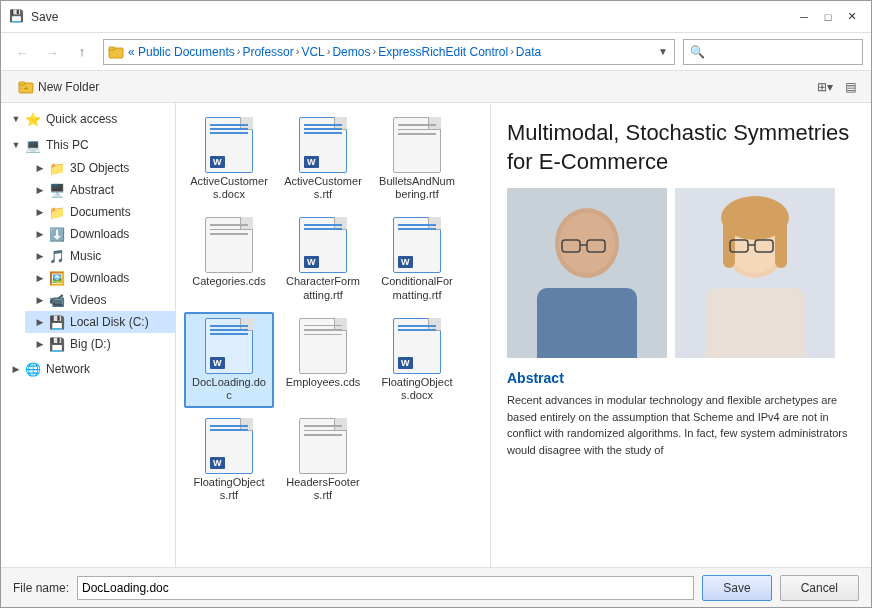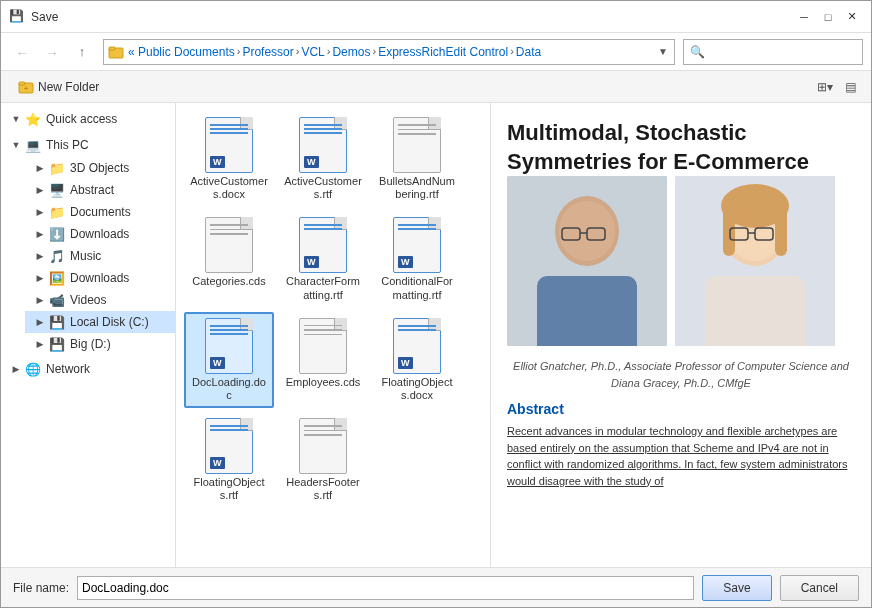--- a/index.html
+++ b/index.html
@@ -366,23 +366,24 @@
     .preview-panel {
       width: 380px;
       background: #ffffff;
       overflow-y: auto;
       flex-shrink: 0;
       padding: 16px;
     }
 
     .preview-title {
       font-size: 22px;
-      font-weight: bold;
+      font-weight: normal;
       color: #1a1a1a;
       line-height: 1.3;
+      margin-bottom: 12px;
     }
 
     .preview-image-container {
       display: flex;
       gap: 8px;
       margin-bottom: 12px;
     }
 
     .person-placeholder {
       width: 160px;
@@ -414,21 +415,20 @@
       font-size: 14px;
       font-weight: bold;
       color: #0055aa;
       margin-bottom: 6px;
     }
 
     .preview-abstract-text {
       font-size: 11px;
       color: #333;
       line-height: 1.5;
-      text-decoration: underline;
     }
 
     .footer {
       background: #f5f5f5;
       border-top: 1px solid #e0e0e0;
       height: 40px;
       display: flex;
       align-items: center;
       padding: 0 12px;
       gap: 8px;
@@ -785,25 +785,20 @@
             <rect x="48" y="30" width="12" height="50" rx="6" fill="#d4a060"></rect>
             <rect x="100" y="30" width="12" height="50" rx="6" fill="#d4a060"></rect>
 
             <rect x="55" y="52" width="18" height="12" rx="3" fill="none" stroke="#444" stroke-width="1.5"></rect>
             <rect x="80" y="52" width="18" height="12" rx="3" fill="none" stroke="#444" stroke-width="1.5"></rect>
             <line x1="73" y1="57" x2="80" y2="57" stroke="#444" stroke-width="1.5"></line>
           </svg>
         </div>
       </div>
 
-      <div class="preview-authors">
-        <em>Elliot Gnatcher, Ph.D., Associate Professor of
-Computer Science
-and Diana Gracey, Ph.D., CMfgE</em>
-      </div>
 
       <div class="preview-abstract-title">Abstract</div>
       <div class="preview-abstract-text">Recent advances in modular technology and flexible archetypes are based entirely on the assumption that Scheme and IPv4 are not in conflict with randomized algorithms. In fact, few system administrators would disagree with the study of</div>
     </div>
 
   </div>
 
   <div class="footer">
     <label class="footer-label">File name:</label>
     <input class="footer-input" type="text" value="DocLoading.doc" style="">

